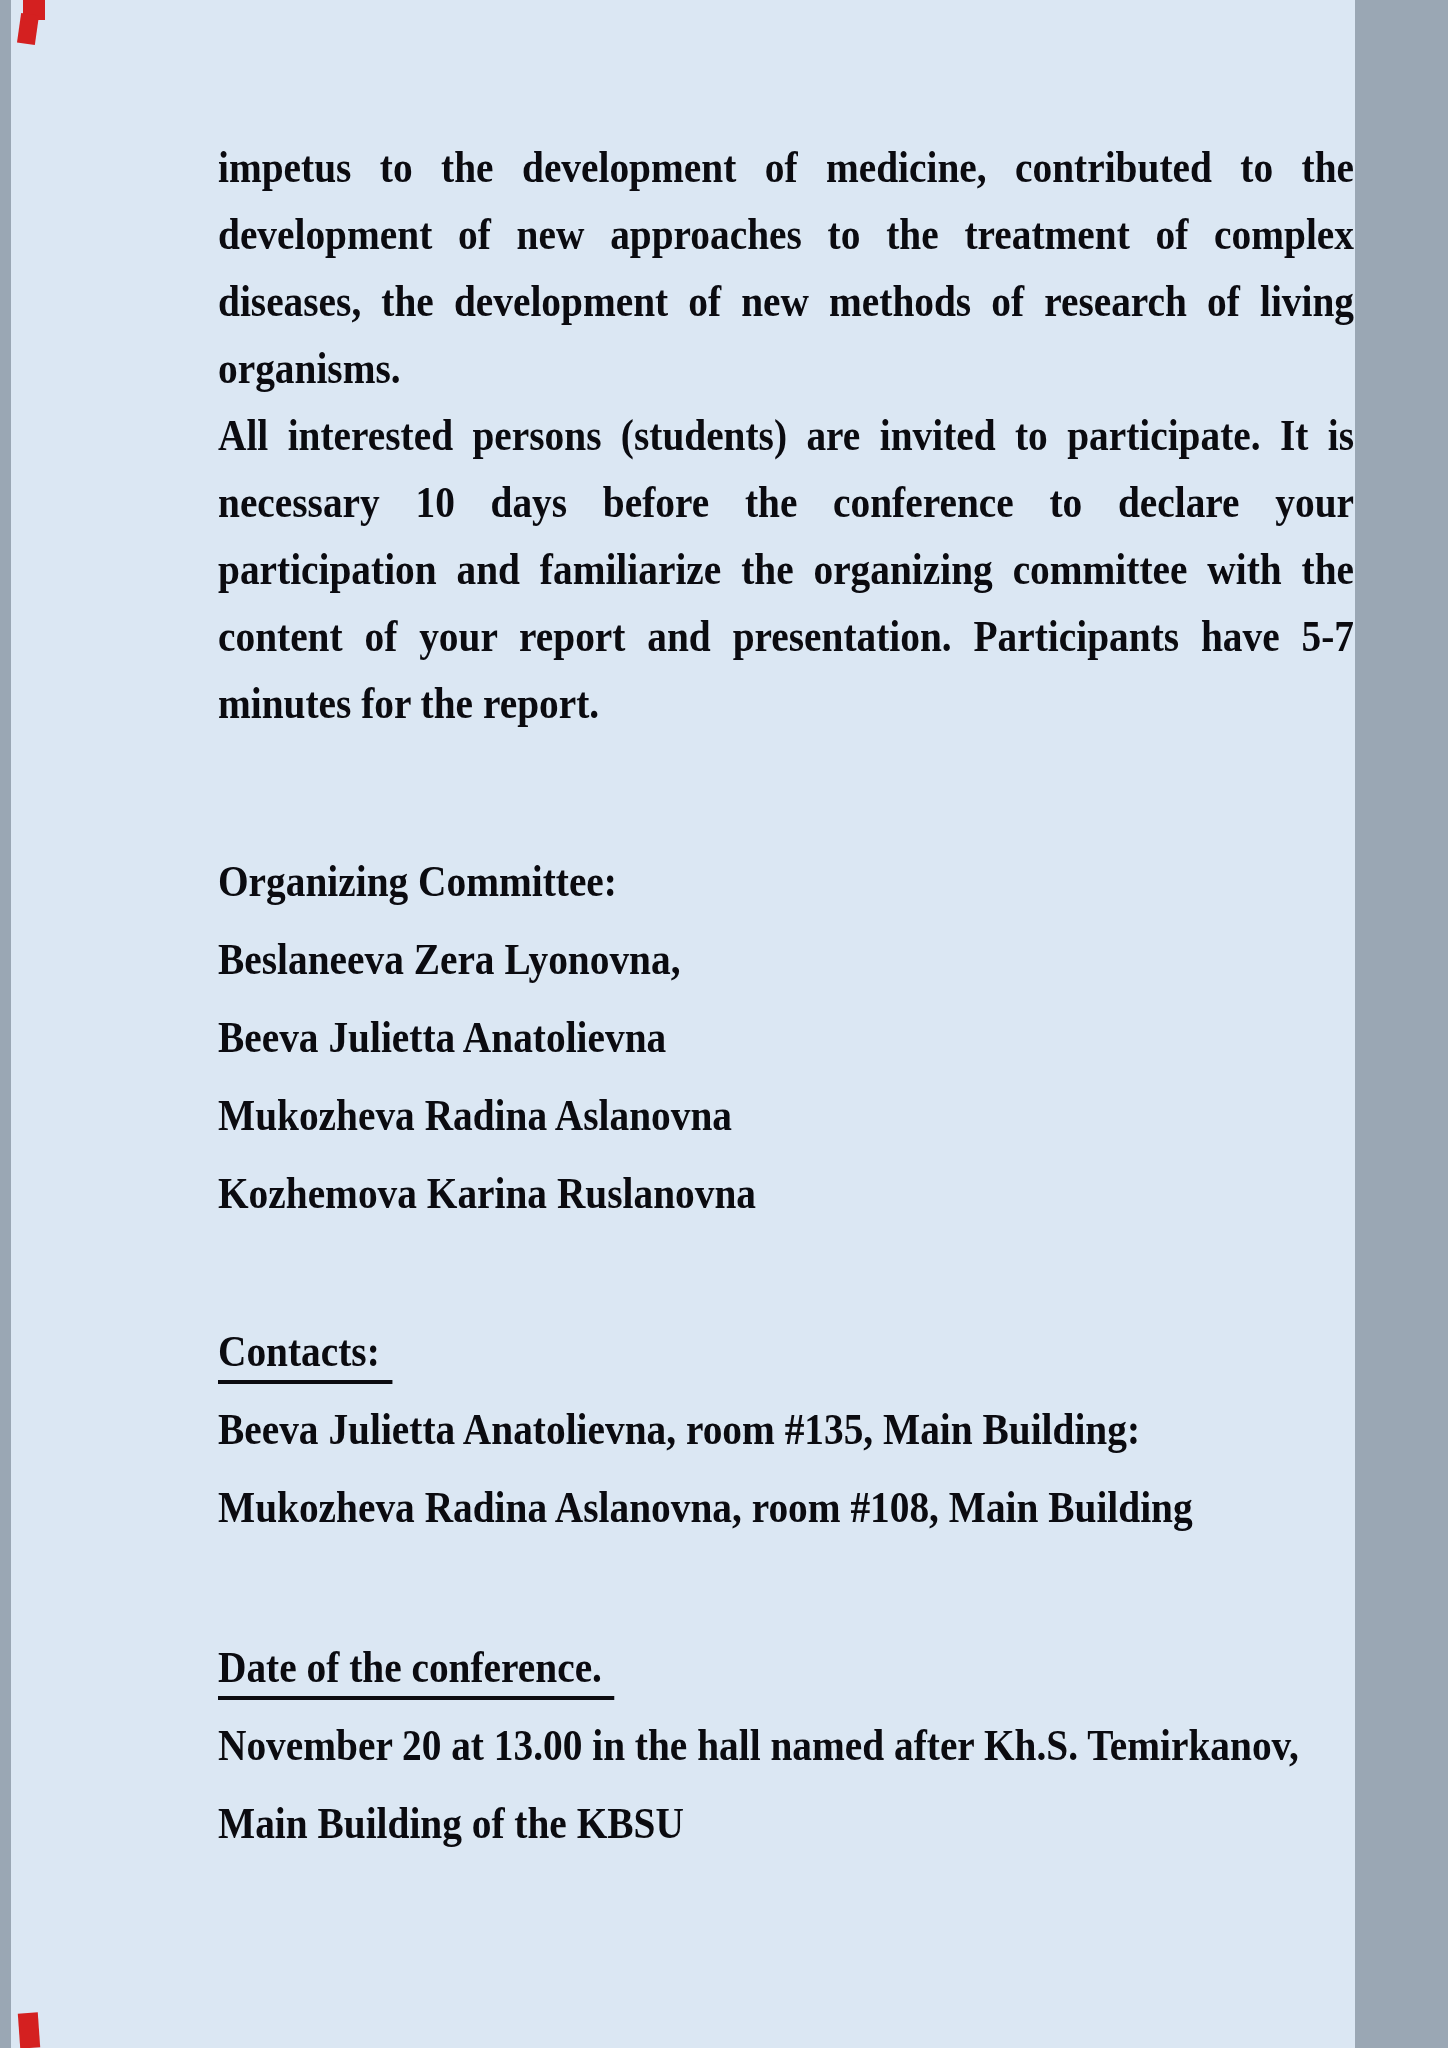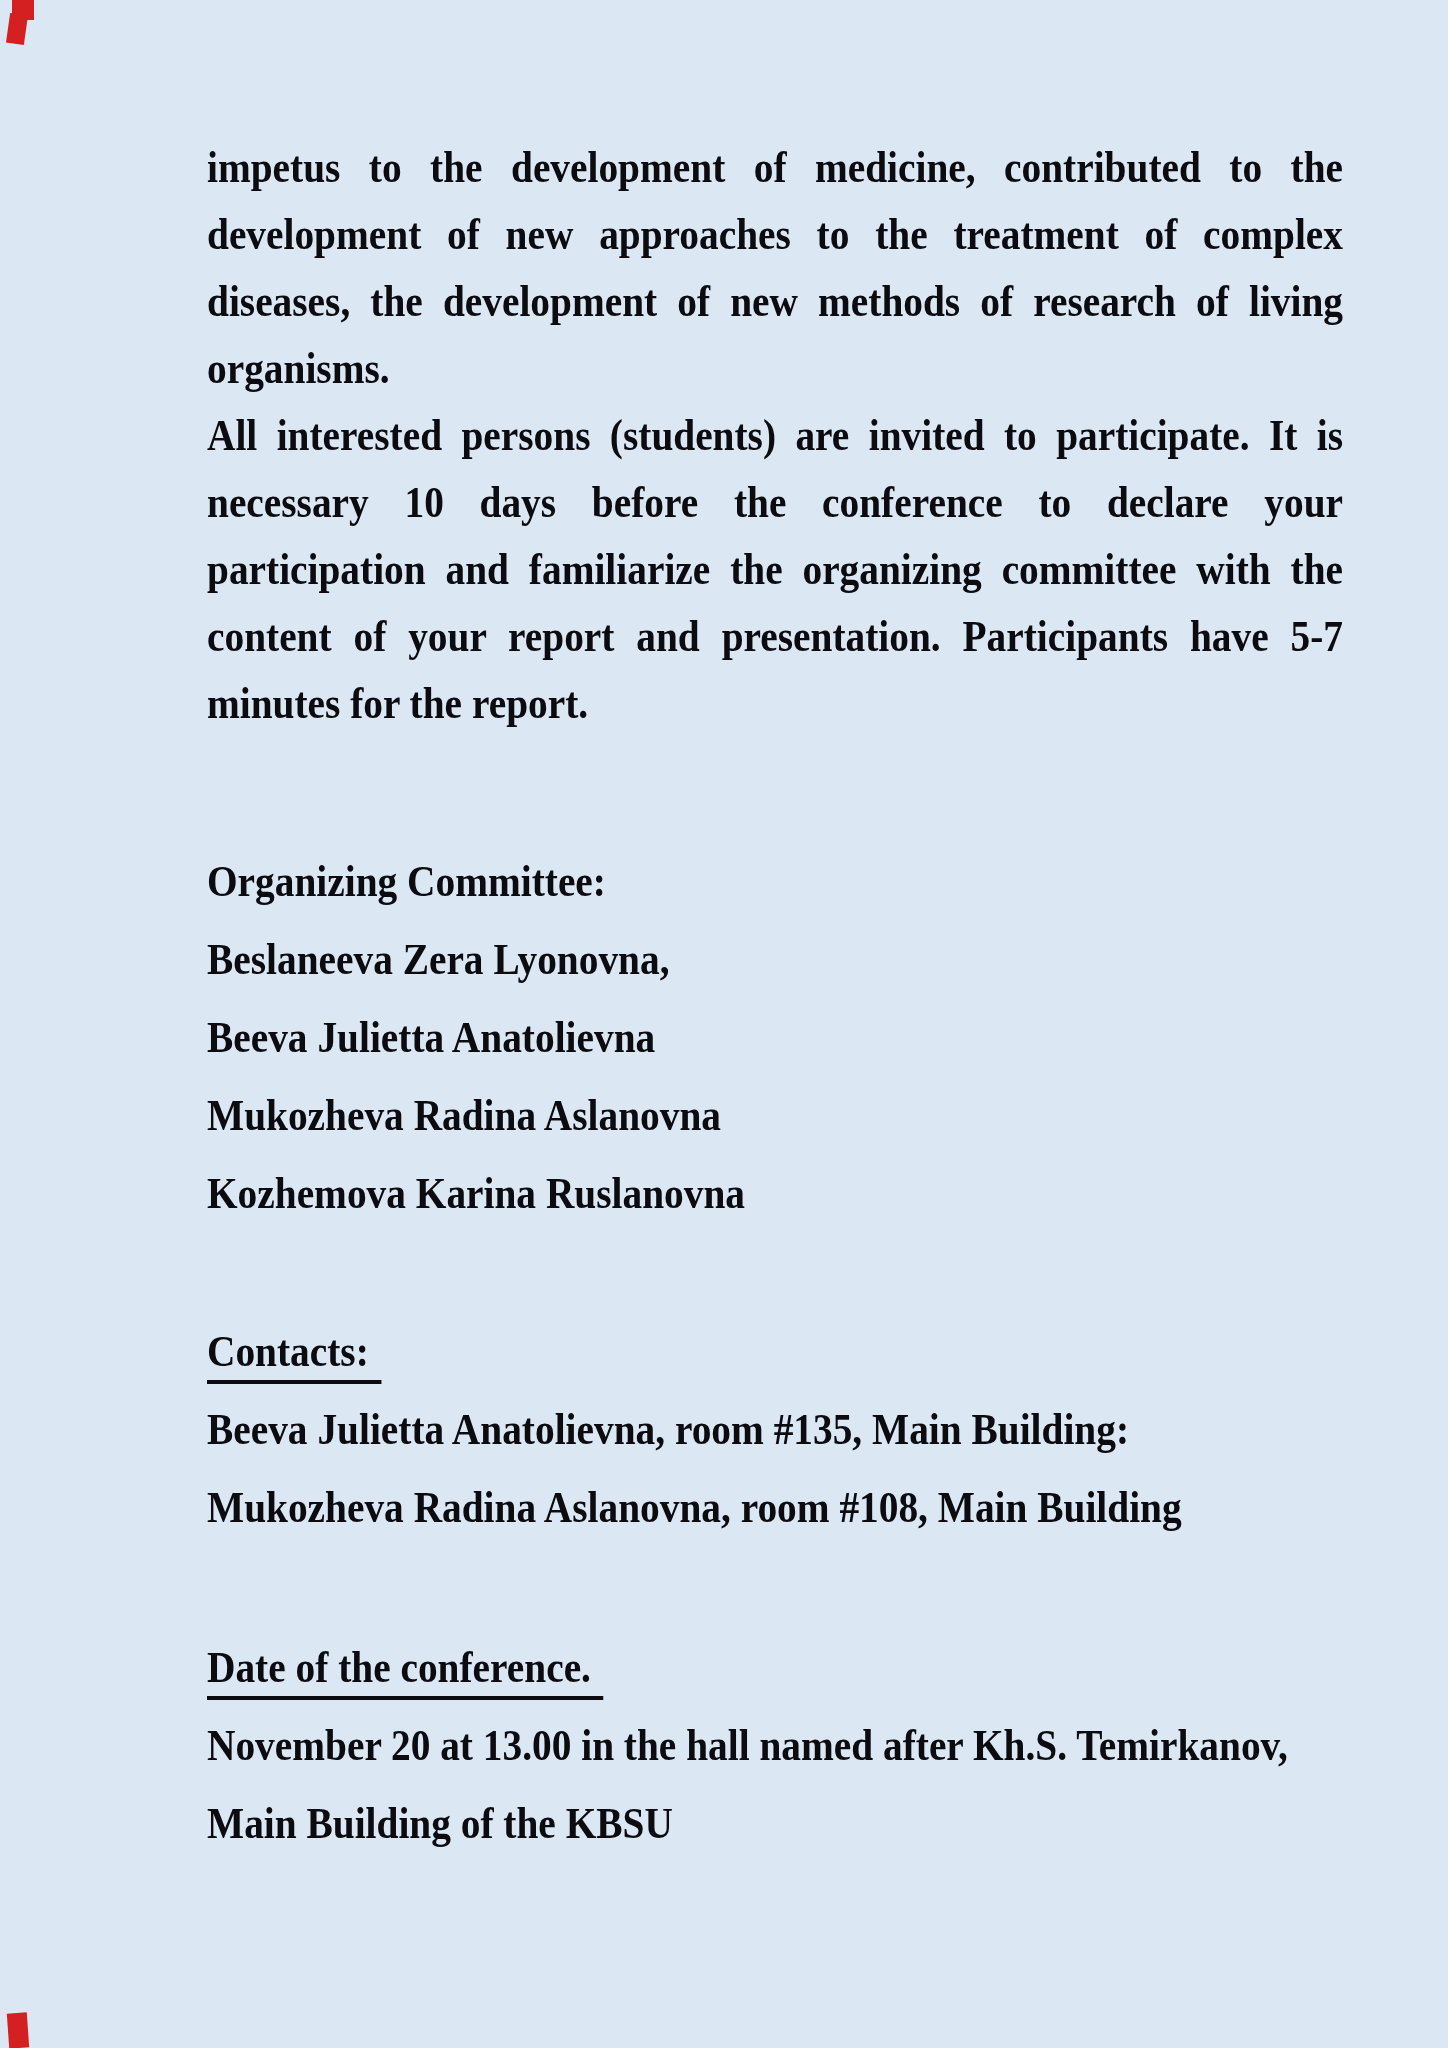--- a/index.html
+++ b/index.html
@@ -2,27 +2,28 @@
 <html style="--background-color: #dbe7f3; --text-color: #0b0b10; --artifact-color: #d42020;"><head>
 <meta charset="utf-8">
 <style>
   html, body {
     margin: 0;
     padding: 0;
     background: #9aa7b4;
   }
   .page {
     position: relative;
-    width: 1448px;
+    width: 1344px;
     height: 2048px;
     background: var(--background-color, #dbe7f3);
     overflow: hidden;
     font-family: "Liberation Serif", "DejaVu Serif", serif;
     font-weight: bold;
     color: var(--text-color, #0b0b10);
+    margin-left: 11px;
   }
   
   .content {
     position: absolute;
     left: 207px;
     top: 0;
     width: 1270px;
   }
   .squeeze {
     width: 1270px;

